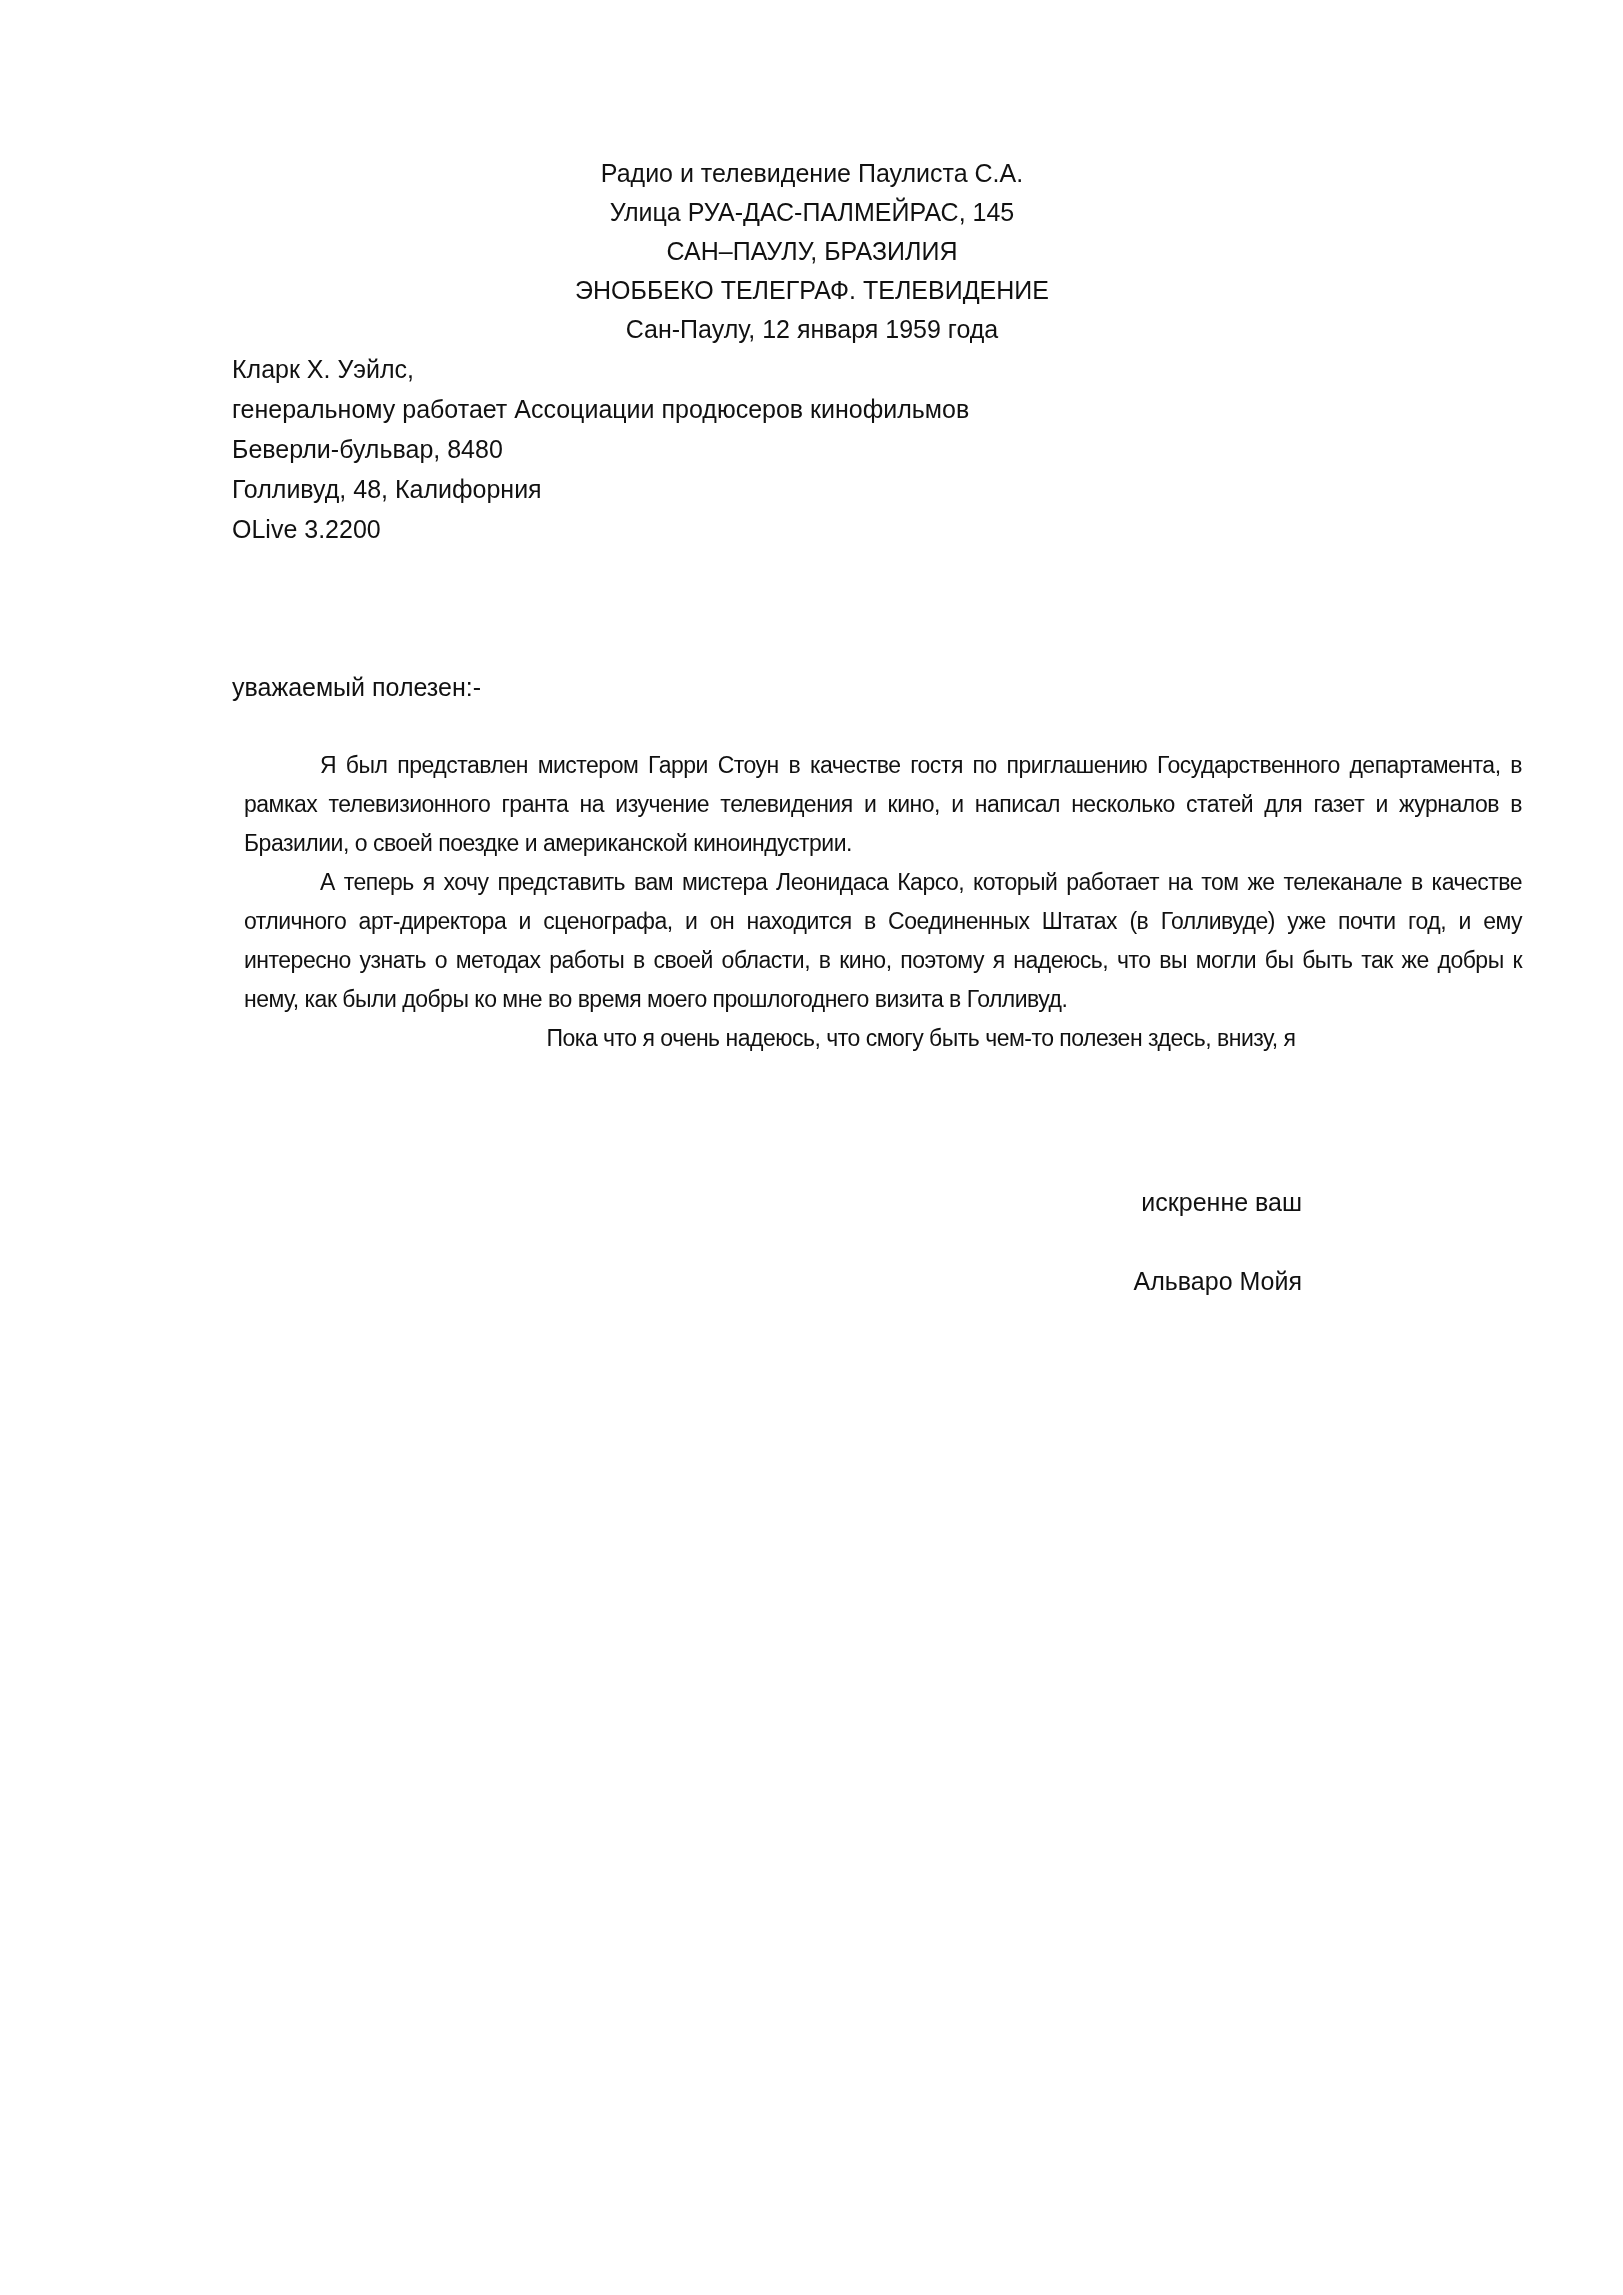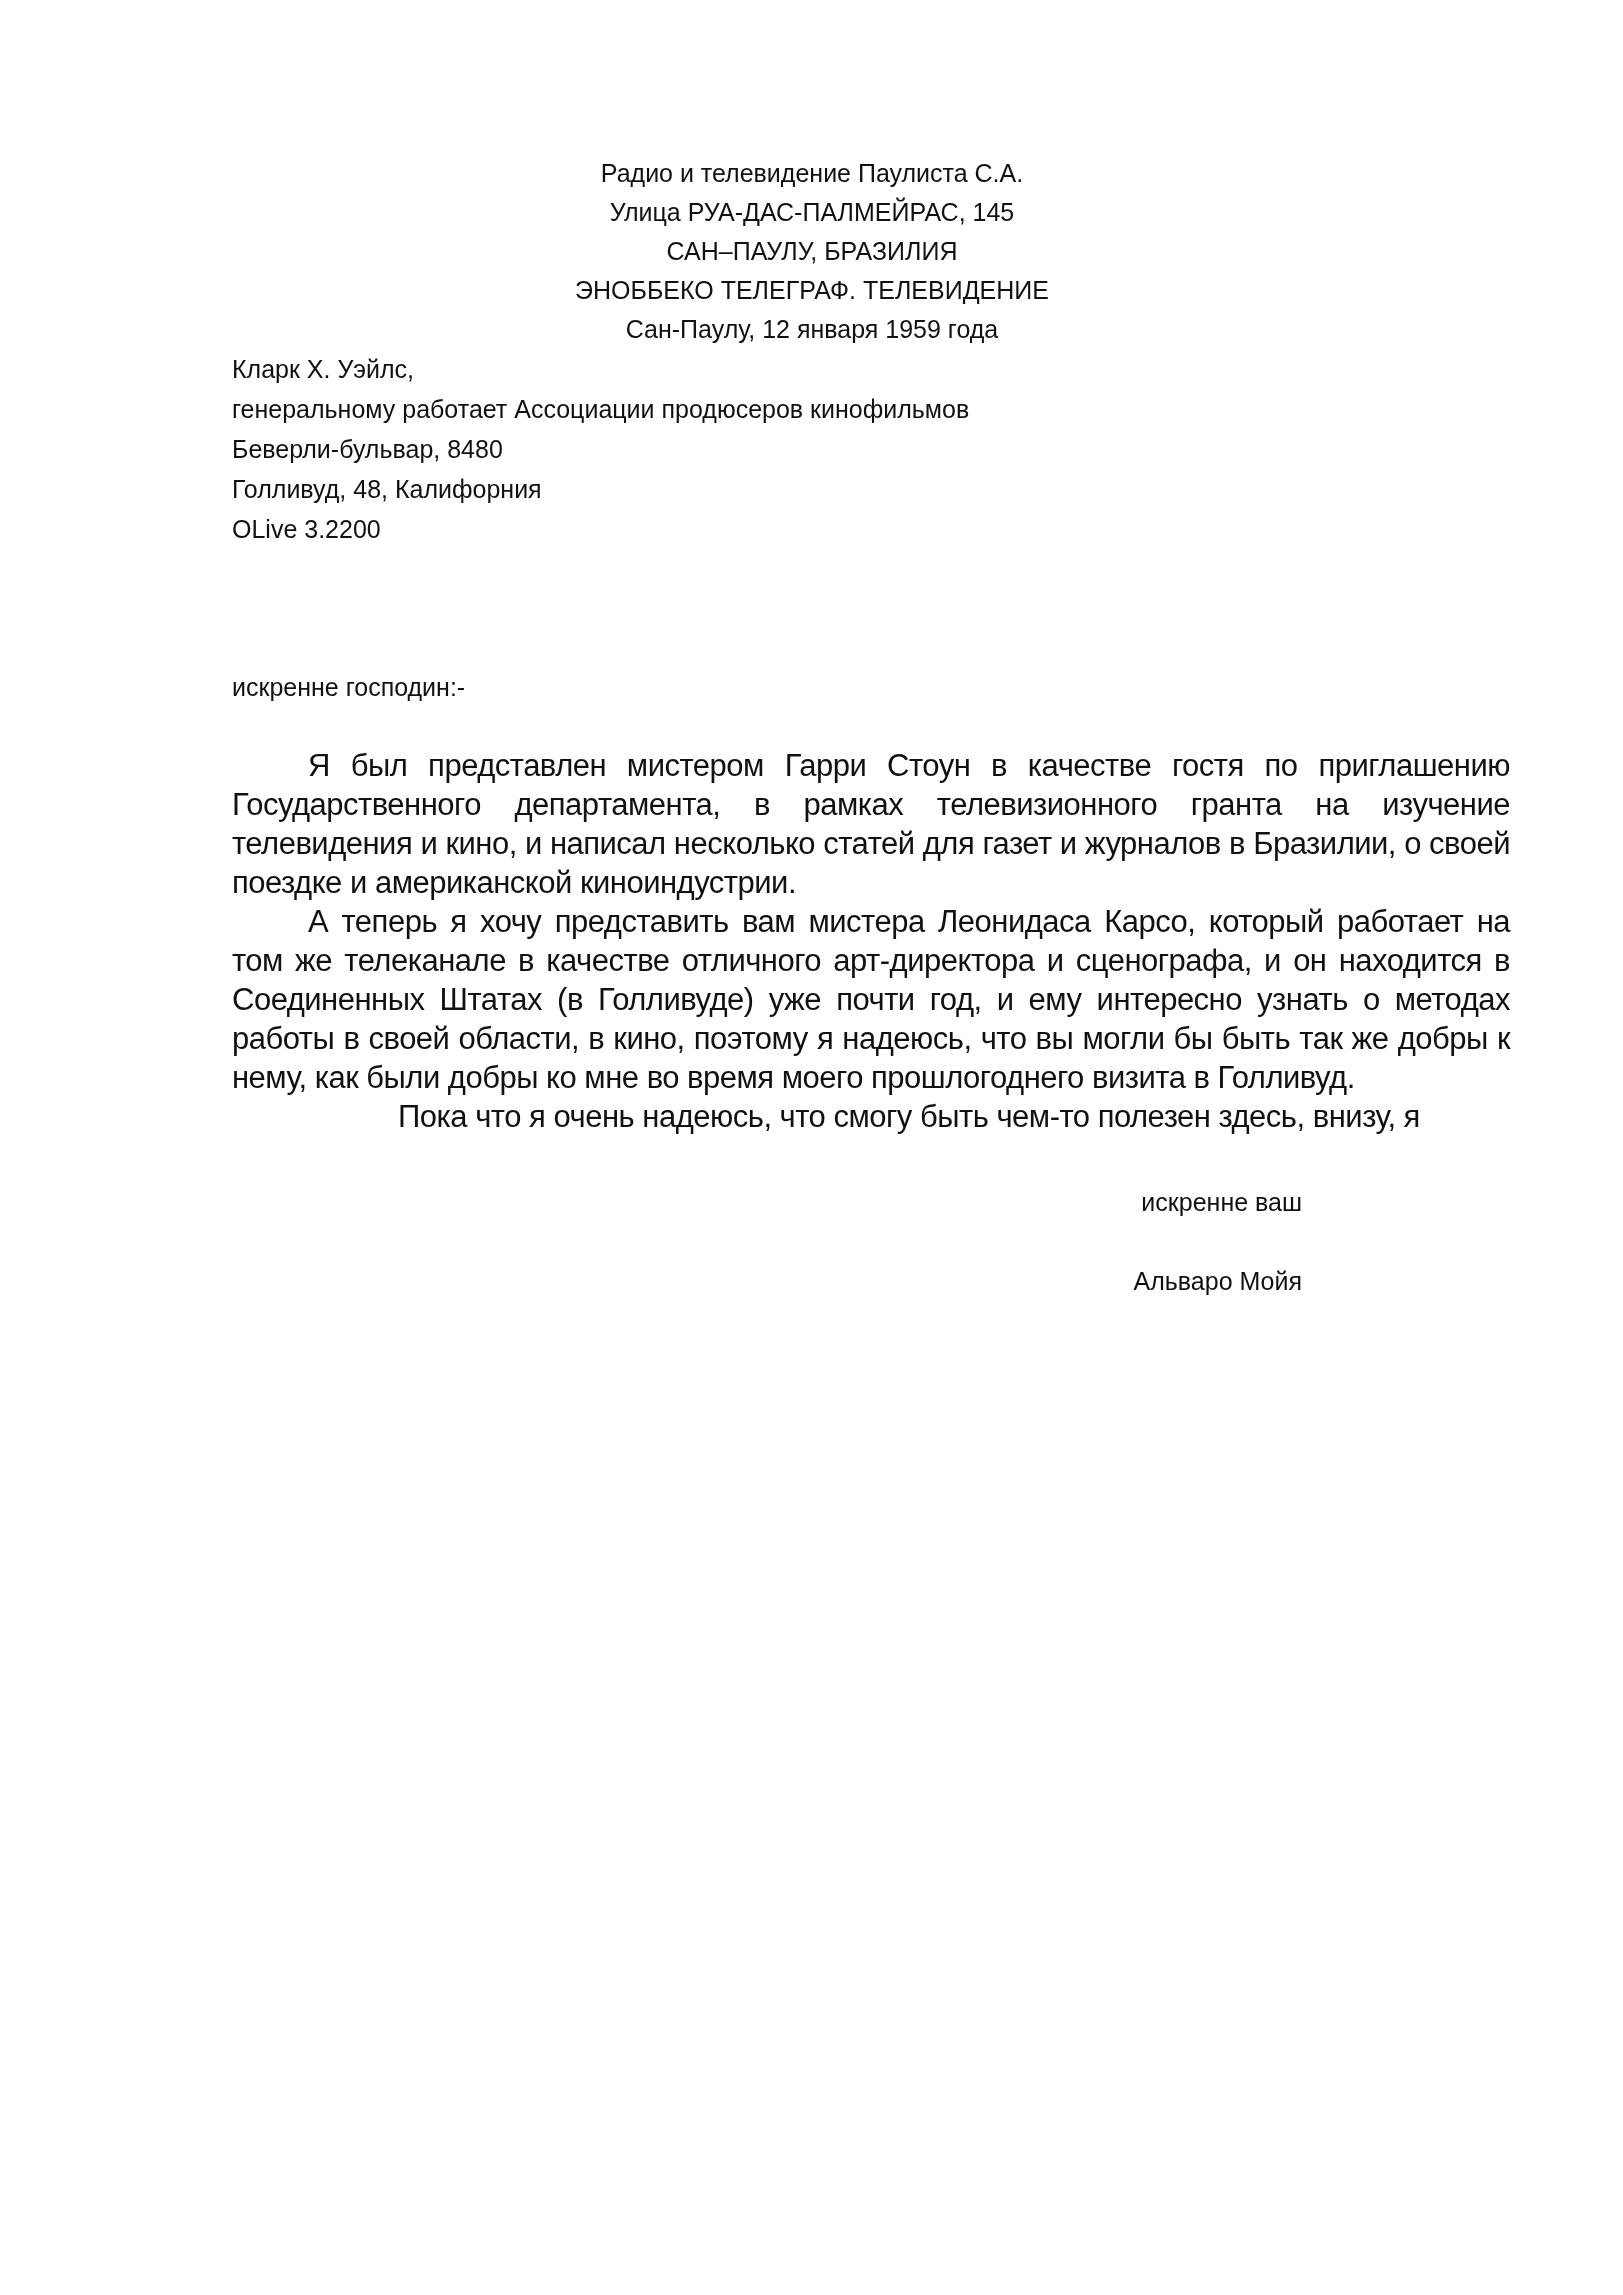--- a/index.html
+++ b/index.html
@@ -43,24 +43,24 @@
     .salutation {
       position: absolute;
       left: 232px;
       top: 668px;
       font-size: 25px;
       line-height: 39px;
       white-space: nowrap;
     }
     .body {
       position: absolute;
-      left: 232px;
+      left: 244px;
       top: 746px;
       width: 1278px;
-      font-size: 31px;
+      font-size: 23px;
       line-height: 39px;
     }
     .body p {
       margin: 0;
       text-indent: 76px;
       text-align: justify;
       letter-spacing: -0.5px;
     }
     .body p.last {
       text-align: center;
@@ -98,21 +98,21 @@
   </div>
 
   <div class="address">
     <div>Кларк Х. Уэйлс,</div>
     <div>генеральному работает Ассоциации продюсеров кинофильмов</div>
     <div>Беверли-бульвар, 8480</div>
     <div>Голливуд, 48, Калифорния</div>
     <div>OLive 3.2200</div>
   </div>
 
-  <div class="salutation">искренне господин:-</div>
+  <div class="salutation">уважаемый полезен:-</div>
 
   <div class="body">
     <p>Я был представлен мистером Гарри Стоун в качестве гостя по приглашению Государственного департамента, в рамках телевизионного гранта на изучение телевидения и кино, и написал несколько статей для газет и журналов в Бразилии, о своей поездке и американской киноиндустрии.</p>
     <p>А теперь я хочу представить вам мистера Леонидаса Карсо, который работает на том же телеканале в качестве отличного арт-директора и сценографа, и он находится в Соединенных Штатах (в Голливуде) уже почти год, и ему интересно узнать о методах работы в своей области, в кино, поэтому я надеюсь, что вы могли бы быть так же добры к нему, как были добры ко мне во время моего прошлогоднего визита в Голливуд.</p>
     <p class="last">Пока что я очень надеюсь, что смогу быть чем-то полезен здесь, внизу, я</p>
   </div>
 
   <div class="closing">искренне ваш</div>
   <div class="signature">Альваро Мойя</div>
 

